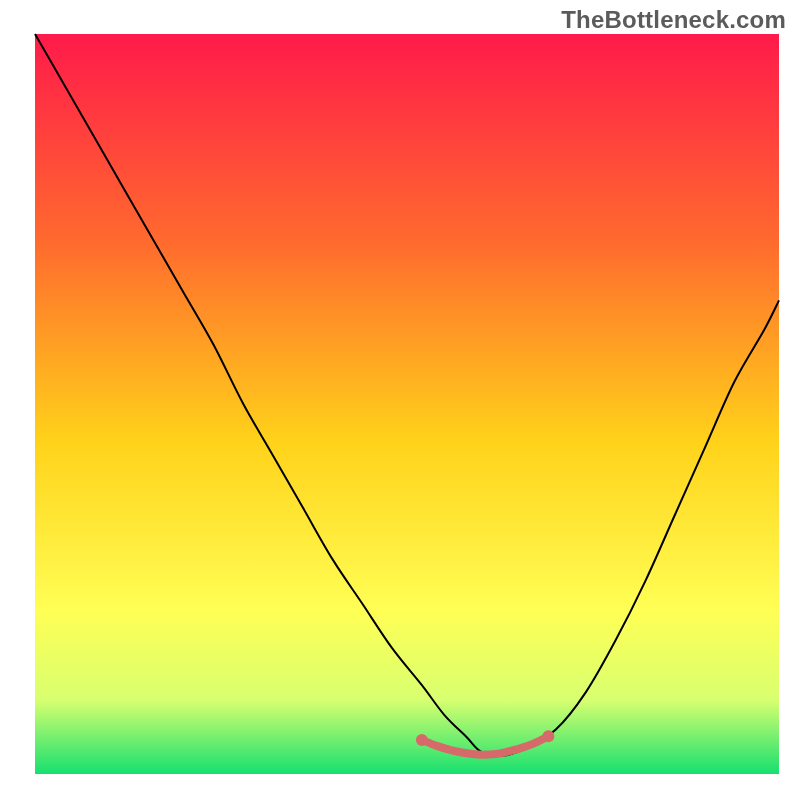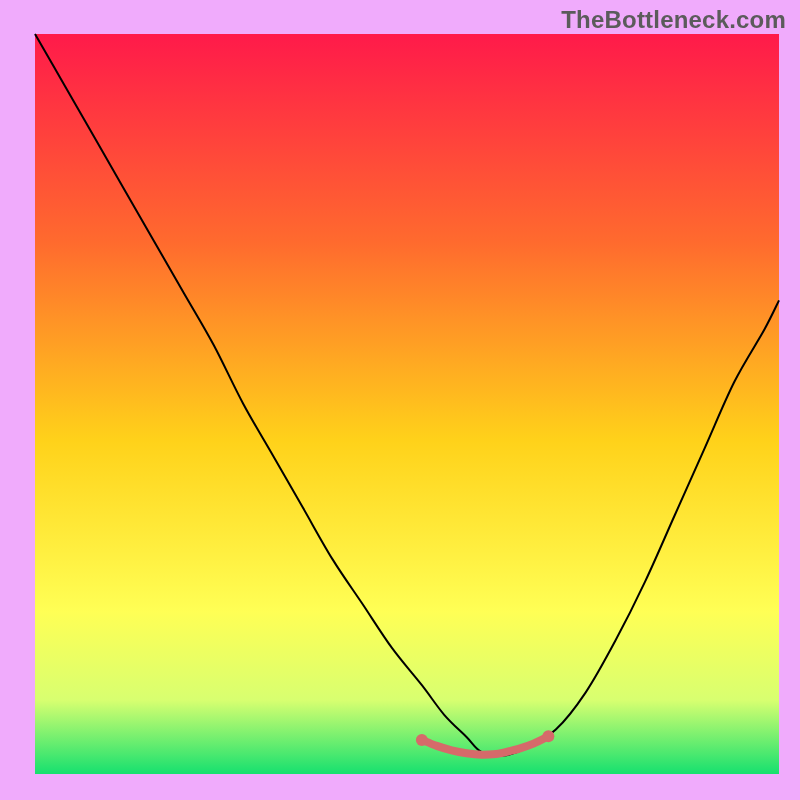--- a/index.html
+++ b/index.html
@@ -8,21 +8,21 @@
     width: 800px;
     height: 800px;
     background: #000;
     overflow: hidden;
     font-family: Arial, Helvetica, sans-serif;
   }
   .frame {
     position: relative;
     width: 800px;
     height: 800px;
-    background: #f0abfc;
+    background: #ffffff;
   }
   .watermark {
     position: absolute;
     top: 6px;
     right: 14px;
     color: #5b5b5b;
     font-size: 24px;
     font-weight: 600;
     letter-spacing: 0.2px;
     z-index: 20;

